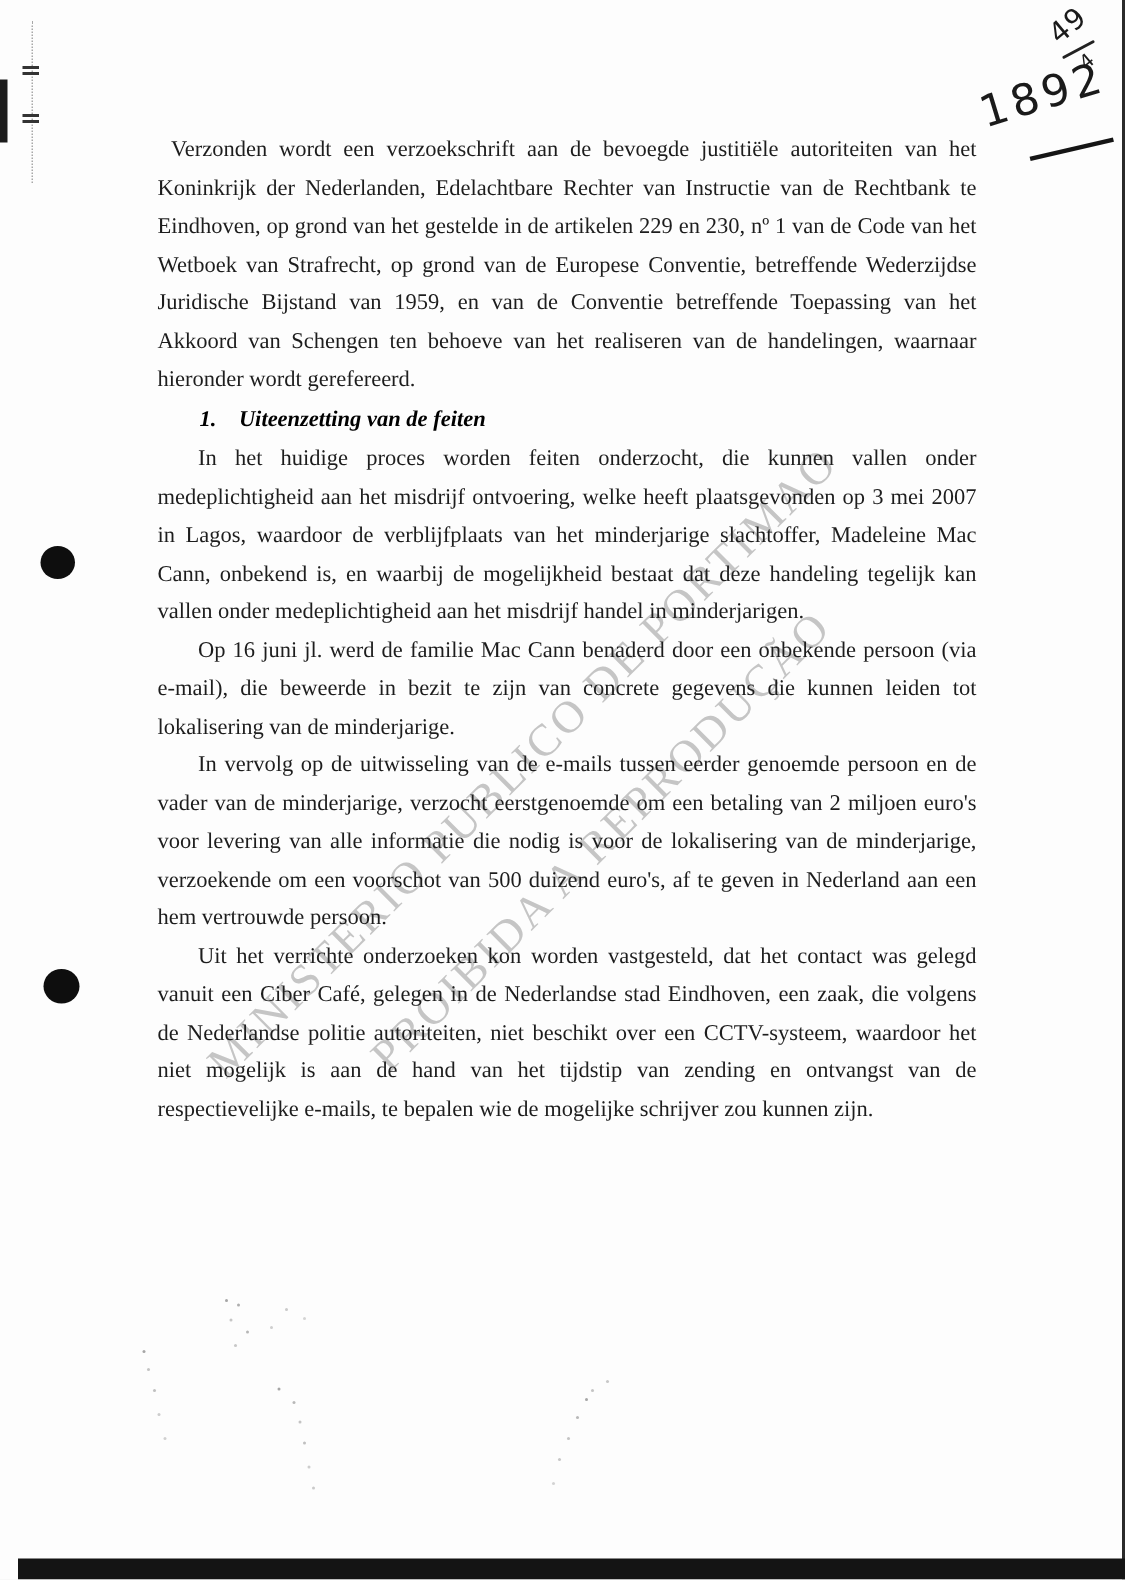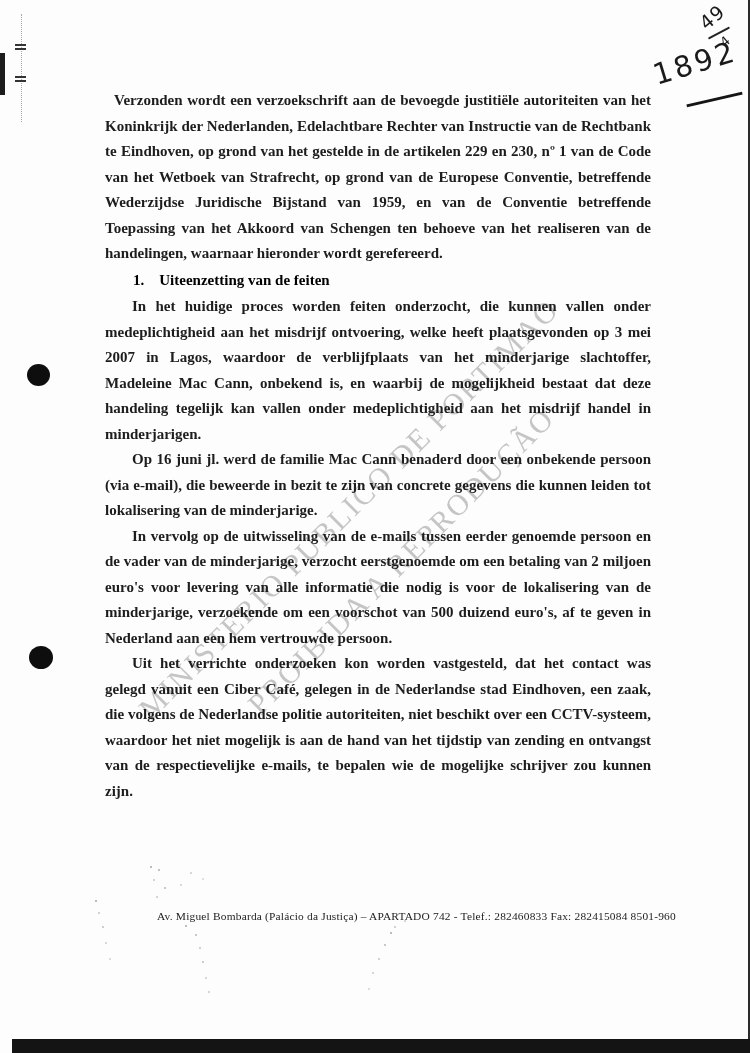--- a/index.html
+++ b/index.html
@@ -22,24 +22,24 @@
   .wm-line{display:block;}
   
   .content{
     position:absolute;left:105px;top:88px;width:546px;z-index:2;
     font-size:15px;line-height:25.5px;text-align:justify;
   }
   .doc-title{
     text-align:center;font-weight:bold;font-size:14.6px;color:#000;
     letter-spacing:0.4px;margin:0 0 6px 0;line-height:24px;
   }
-  .para{margin:0;text-indent:27px;font-weight:bold;}
+  .para{margin:0;text-indent:27px;}
   .intro{text-indent:9px;}
   .heading{
-    font-weight:bold;text-indent:0;padding-left:28px;margin:1px 0 1px 0;color:#000;
+    font-weight:bold;text-indent:0;padding-left:28px;margin:1px 0 1px 0;color:#000;font-style:italic;
   }
   .heading-num{margin-right:15px;}
   
   .footer{
     position:absolute;left:157px;top:910px;z-index:2;
     font-size:11.4px;letter-spacing:0.2px;white-space:nowrap;color:#222;
   }
   
   .punch{position:absolute;background:#0e0e0e;border-radius:50%;z-index:3;}
   .punch-top{left:27px;top:364px;width:23px;height:22px;}
@@ -85,21 +85,20 @@
 
   <div class="content">
     <p class="para intro">Verzonden wordt een verzoekschrift aan de bevoegde justitiële autoriteiten van het Koninkrijk der Nederlanden, Edelachtbare Rechter van Instructie van de Rechtbank te Eindhoven, op grond van het gestelde in de artikelen 229 en 230, nº 1 van de Code van het Wetboek van Strafrecht, op grond van de Europese Conventie, betreffende Wederzijdse Juridische Bijstand van 1959, en van de Conventie betreffende Toepassing van het Akkoord van Schengen ten behoeve van het realiseren van de handelingen, waarnaar hieronder wordt gerefereerd.</p>
     <p class="para heading"><span class="heading-num">1.</span><span>Uiteenzetting van de feiten</span></p>
     <p class="para">In het huidige proces worden feiten onderzocht, die kunnen vallen onder medeplichtigheid aan het misdrijf ontvoering, welke heeft plaatsgevonden op 3 mei 2007 in Lagos, waardoor de verblijfplaats van het minderjarige slachtoffer, Madeleine Mac Cann, onbekend is, en waarbij de mogelijkheid bestaat dat deze handeling tegelijk kan vallen onder medeplichtigheid aan het misdrijf handel in minderjarigen.</p>
     <p class="para">Op 16 juni jl. werd de familie Mac Cann benaderd door een onbekende persoon (via e-mail), die beweerde in bezit te zijn van concrete gegevens die kunnen leiden tot lokalisering van de minderjarige.</p>
     <p class="para">In vervolg op de uitwisseling van de e-mails tussen eerder genoemde persoon en de vader van de minderjarige, verzocht eerstgenoemde om een betaling van 2 miljoen euro's voor levering van alle informatie die nodig is voor de lokalisering van de minderjarige, verzoekende om een voorschot van 500 duizend euro's, af te geven in Nederland aan een hem vertrouwde persoon.</p>
     <p class="para">Uit het verrichte onderzoeken kon worden vastgesteld, dat het contact was gelegd vanuit een Ciber Café, gelegen in de Nederlandse stad Eindhoven, een zaak, die volgens de Nederlandse politie autoriteiten, niet beschikt over een CCTV-systeem, waardoor het niet mogelijk is aan de hand van het tijdstip van zending en ontvangst van de respectievelijke e-mails, te bepalen wie de mogelijke schrijver zou kunnen zijn.</p>
   </div>
 
-  <div class="footer">Av. Miguel Bombarda (Palácio da Justiça) – APARTADO 742 -  Telef.: 282460833  Fax: 282415084  8501-960</div>
 
   <div class="hand hw-49">49</div>
   <div class="hand hw-49-bar"></div>
   <div class="hand hw-49-den">4</div>
   <div class="hand hw-1892">1892</div>
   <div class="hand hw-1892-line"></div>
 
   <div class="punch punch-top"></div>
   <div class="punch punch-bottom"></div>
 

